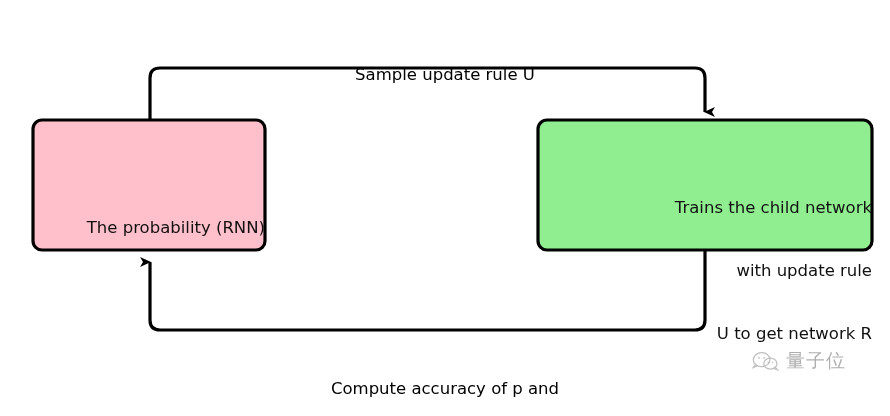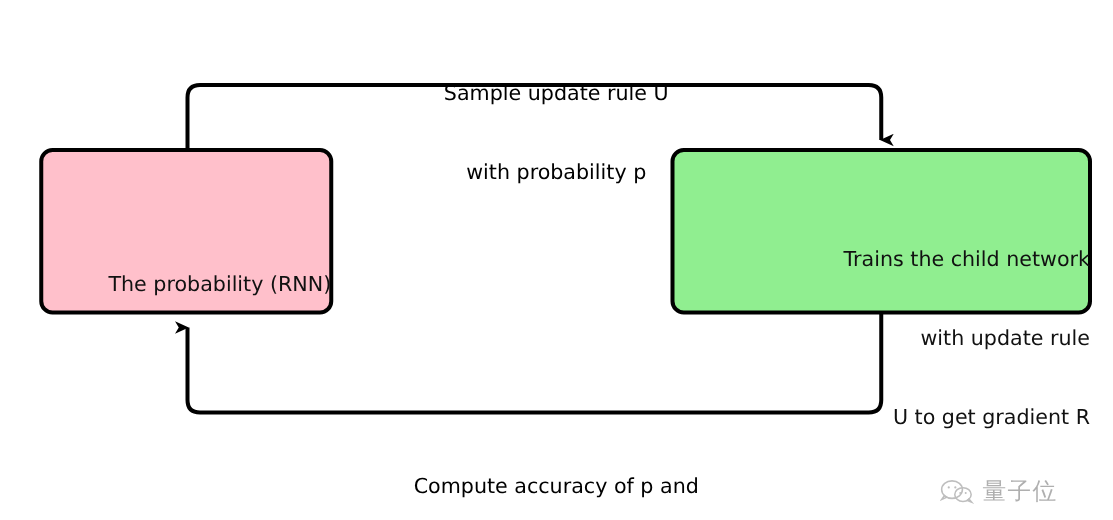--- a/index.html
+++ b/index.html
@@ -69,21 +69,21 @@
   #child-label {
     left: 538px;
     top: 155px;
     width: 334px;
   }
 
   
   #watermark {
     position: absolute;
     left: 752px;
-    top: 380px;
+    top: 348px;
     display: flex;
     align-items: center;
     gap: 6px;
     opacity: 0.55;
     justify-content: flex-end;
   }
   #watermark .wm-icon {
     width: 28px;
     height: 24px;
     display: block;
@@ -114,31 +114,30 @@
 
     <path d="M705,250 L705,320 Q705,330 695,330 L160,330 Q150,330 150,320 L150,262" fill="none" stroke="#000000" stroke-width="3.2" stroke-linecap="butt" marker-end="url(#arrowUp)"></path>
 
     <rect x="33" y="120" width="232" height="130" rx="9" ry="9" fill="#FFC0CB" stroke="#000000" stroke-width="3.2"></rect>
 
     <rect x="538" y="120" width="334" height="130" rx="9" ry="9" fill="#90EE90" stroke="#000000" stroke-width="3.2"></rect>
   </svg>
 
   <div class="caption" id="caption-top">
     <div>Sample update rule U</div>
-    <div>with probability p</div>
   </div>
 
   <div class="node-label" id="controller-label">
     <div>The probability (RNN)</div>
   </div>
 
   <div class="node-label" id="child-label">
     <div>Trains the child network</div>
     <div>with update rule</div>
-    <div>U to get gradient R</div>
+    <div>U to get network R</div>
   </div>
 
   <div class="caption" id="caption-bottom">
     <div>Compute accuracy of p and</div>
     
     
   </div>
 
   <div id="watermark">
     <svg class="wm-icon" viewBox="0 0 32 26">

